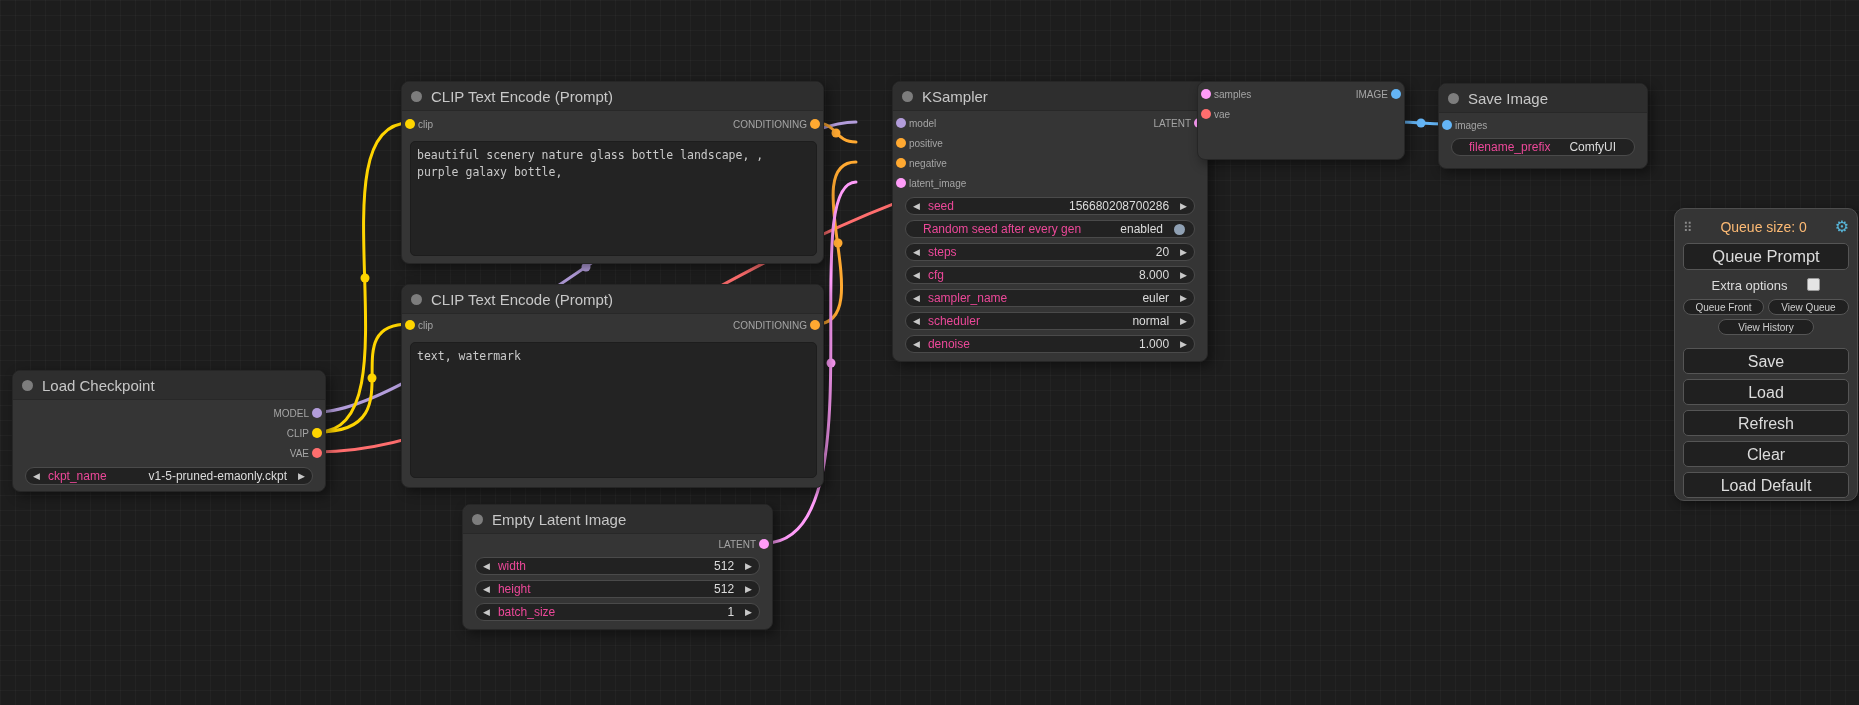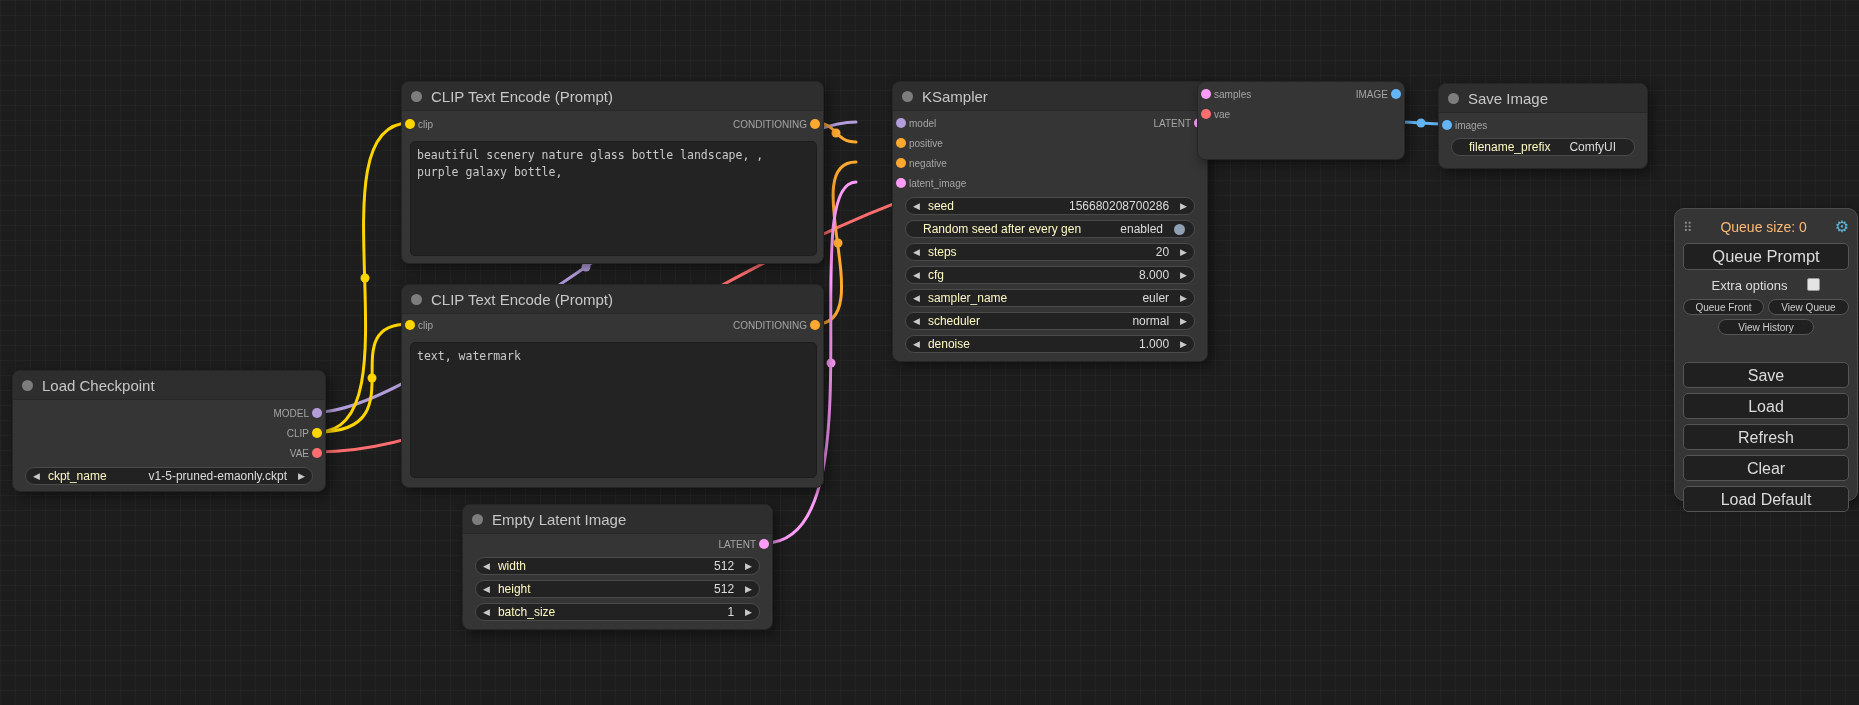--- a/index.html
+++ b/index.html
@@ -29,21 +29,21 @@
   .slot-dot { position:absolute; width:10px; height:10px; border-radius:50%; top:50%;
     transform:translateY(-50%); background:#888; }
   .slot-dot.in  { left:3px; }
   .slot-dot.out { right:3px; }
 
   .widget { position:relative; display:flex; align-items:center; height:18px; margin:0 12px;
     background:#222222; border:1px solid #4a4a4a; border-radius:9px; padding:0 7px;
     font-size:12px; color:#999; }
   .widget + .widget { margin-top:5px; }
   .widget .warrow { color:#c9c9c9; font-size:9px; line-height:1; flex:none; }
-  .widget .wlabel { margin:12px 8px; white-space:nowrap; color:#fef9c3;text-align:right; }
+  .widget .wlabel { margin:12px 8px; white-space:nowrap; color:#ec4899;text-align:right; }
   .widget .wlabel.noarr { margin-left:10px; }
   .widget .wspacer { flex:1 1 auto; }
   .widget .wvalue { margin:0 11px; color:#dcdcdc; white-space:nowrap; }
   .widget .toggle-dot { width:11px; height:11px; border-radius:50%; flex:none; margin-right:2px; }
 
   .prompt-area { display:block; margin:6px 8px 0 8px; background:#232323; border:1px solid #1d1d1d;
     border-radius:5px; resize:none; outline:none; color:#c9c9c9;
     font-family:"DejaVu Sans Mono", monospace; font-size:11.5px; line-height:1.45; padding:5px 6px; }
 
   
@@ -58,21 +58,21 @@
     border:1px solid #555; border-radius:5px; color:#dcdcdc; font-size:16px;
     font-family:"Liberation Sans", sans-serif; cursor:pointer; line-height:23px; text-align:center; }
   .mbtn.big { height:27px; font-size:16.5px; }
   .extra-row { display:flex; justify-content:center; gap:20px; margin-top:8px;
     color:#dcdcdc; font-size:13px; }
   .checkbox { width:13px; height:13px; background:#e4e4e4; border-radius:2px; border:1px solid #999; }
   .small-row { display:flex; gap:4px; margin-top:6px; }
   .sbtn { flex:1; height:16px; background:#202020; border:1px solid #555; border-radius:8px;
     color:#cfcfcf; font-size:10px; font-family:"Liberation Sans", sans-serif; cursor:pointer;
     line-height:13px; text-align:center; }
-  .sbtn.solo { flex:none; width:96px; margin:4px auto 14px auto; display:block; }
+  .sbtn.solo { flex:none; width:96px; margin:4px auto 0 auto; display:block; }
   .menu-gap { height:8px; }
 </style>
 </head>
 <body>
 
 <div class="canvas">
 
   <svg class="links">
     <path d="M 318 412 C 430 412, 740 122, 856 122" stroke="#B39DDB"></path>
     <path d="M 318 432 C 420 432, 310 123, 409 123" stroke="#FFD500"></path>

